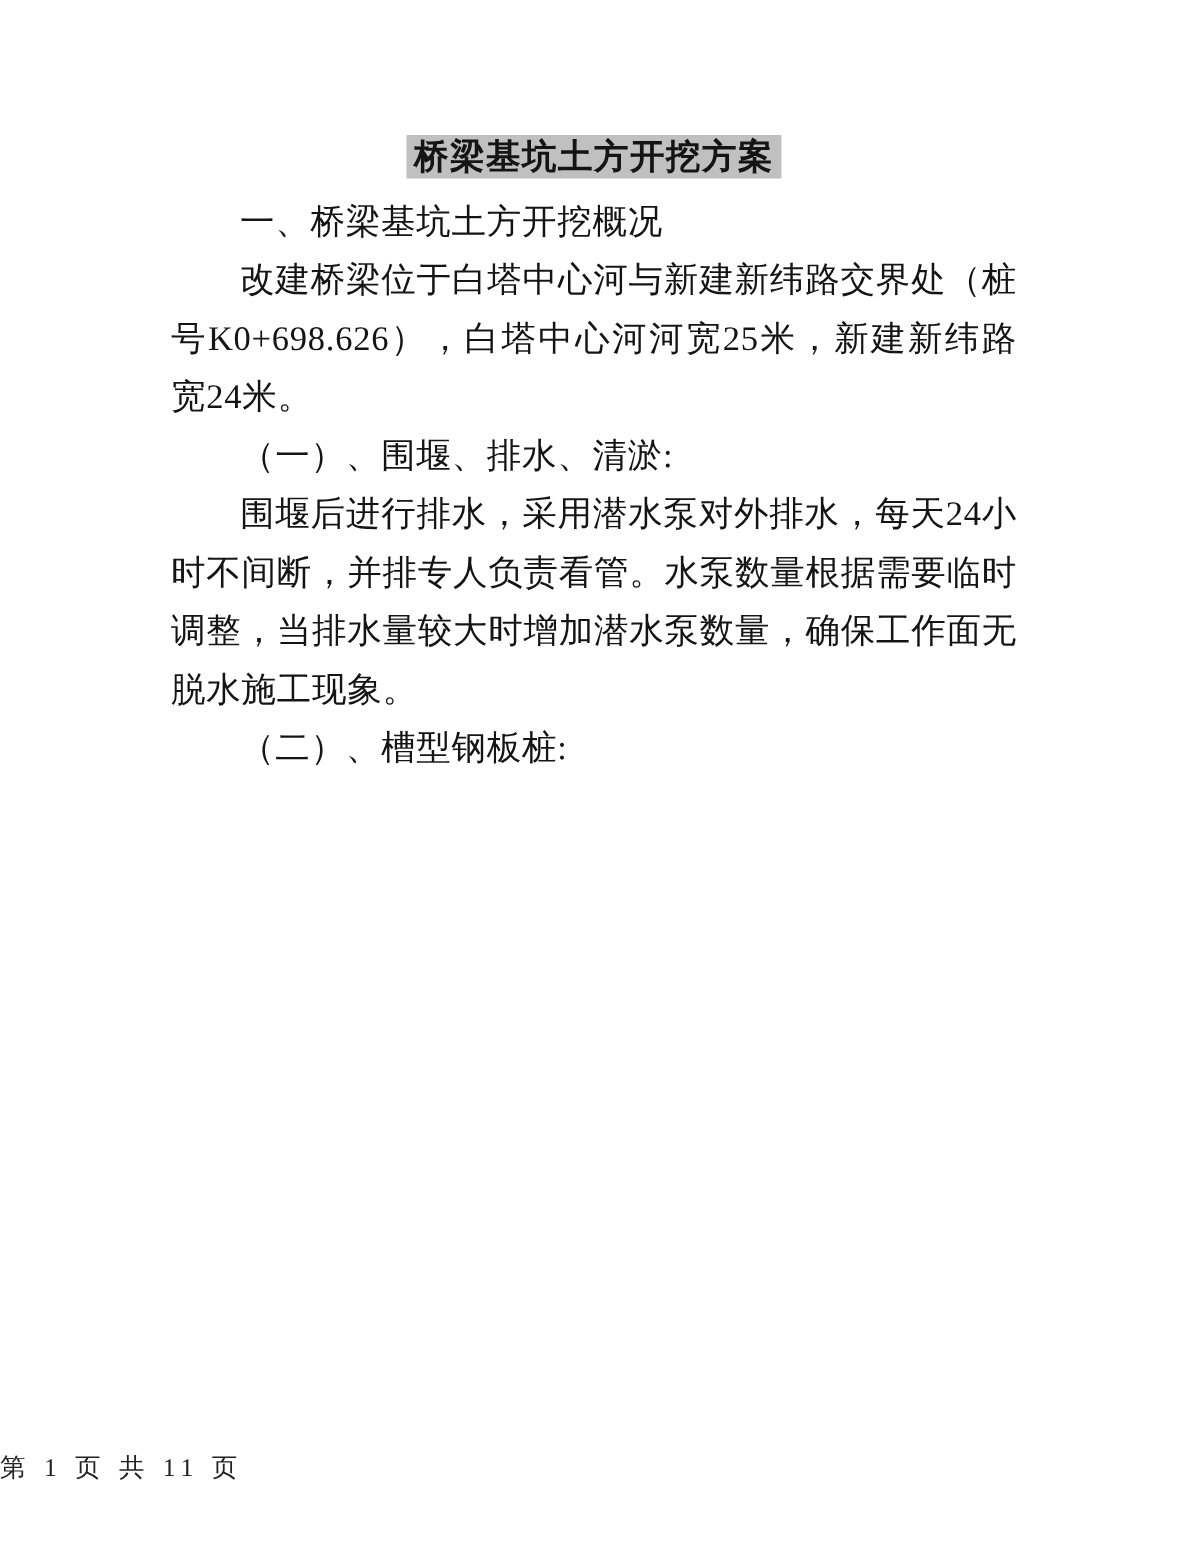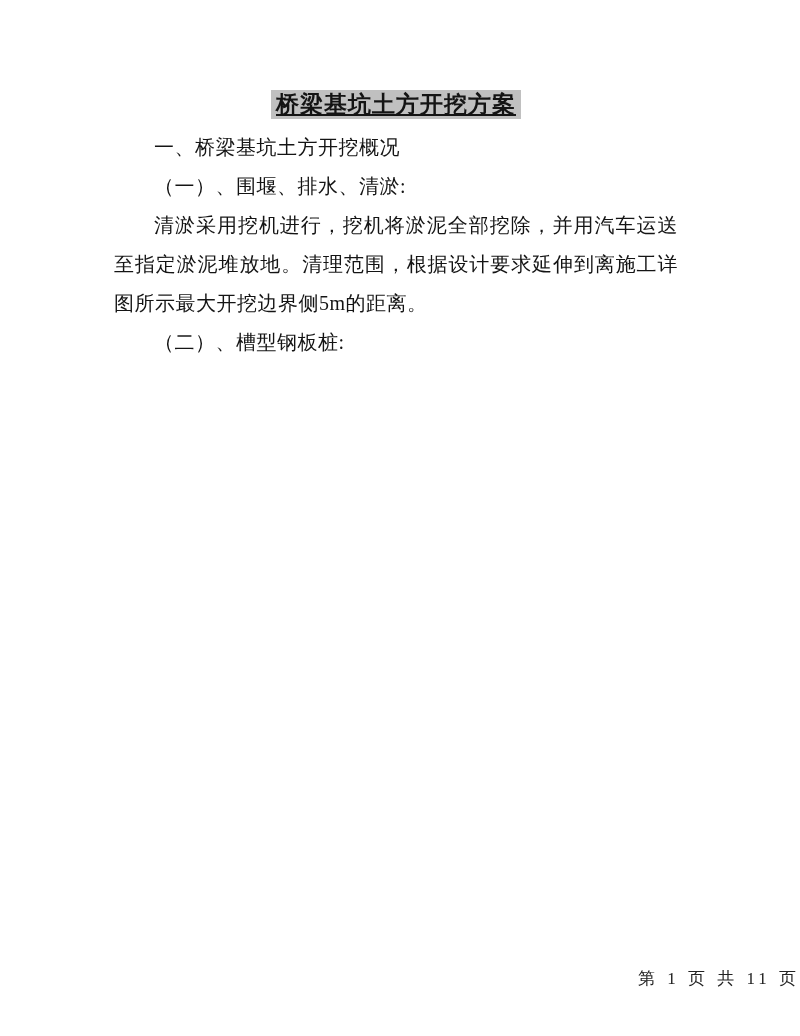--- a/index.html
+++ b/index.html
@@ -26,49 +26,49 @@
     margin: 0 0 2px 0;
     text-align: center;
     font-size: 23px;
     font-weight: bold;
     line-height: 42px;
     letter-spacing: 1px;
   }
   .doc-title .hl {
     background: #c0c0c0;
     padding: 2px 5px;
-    text-decoration: underline;
   }
   .doc-body p {
     margin: 0;
-    font-size: 20px;
+    font-size: 23px;
     line-height: 39px;
     text-align: justify;
     text-indent: 2em;
     word-break: break-all;
     letter-spacing: 0.5px;
   }
   .doc-footer {
     position: absolute;
     left: 0;
     bottom: 46px;
     width: 100%;
-    text-align: right;
+    text-align: left;
     font-size: 17px;
     letter-spacing: 4px;
     color: #222222;
   }
 </style>
 </head>
 <body>
 
 <div class="doc-page">
   <div class="doc-content">
     <h1 class="doc-title"><span class="hl" style="background: rgb(192, 192, 192);">桥梁基坑土方开挖方案</span></h1>
     <div class="doc-body">
       <p>一、桥梁基坑土方开挖概况</p>
+      <p>改建桥梁位于白塔中心河与新建新纬路交界处（桩号K0+698.626），白塔中心河河宽25米，新建新纬路宽24米。</p>
       <p>（一）、围堰、排水、清淤:</p>
-      <p>清淤采用挖机进行，挖机将淤泥全部挖除，并用汽车运送至指定淤泥堆放地。清理范围，根据设计要求延伸到离施工详图所示最大开挖边界侧5m的距离。</p>
+      <p>围堰后进行排水，采用潜水泵对外排水，每天24小时不间断，并排专人负责看管。水泵数量根据需要临时调整，当排水量较大时增加潜水泵数量，确保工作面无脱水施工现象。</p>
       <p>（二）、槽型钢板桩:</p>
     </div>
   </div>
   <div class="doc-footer">第 1 页 共 11 页</div>
 </div>
 
 </body></html>

